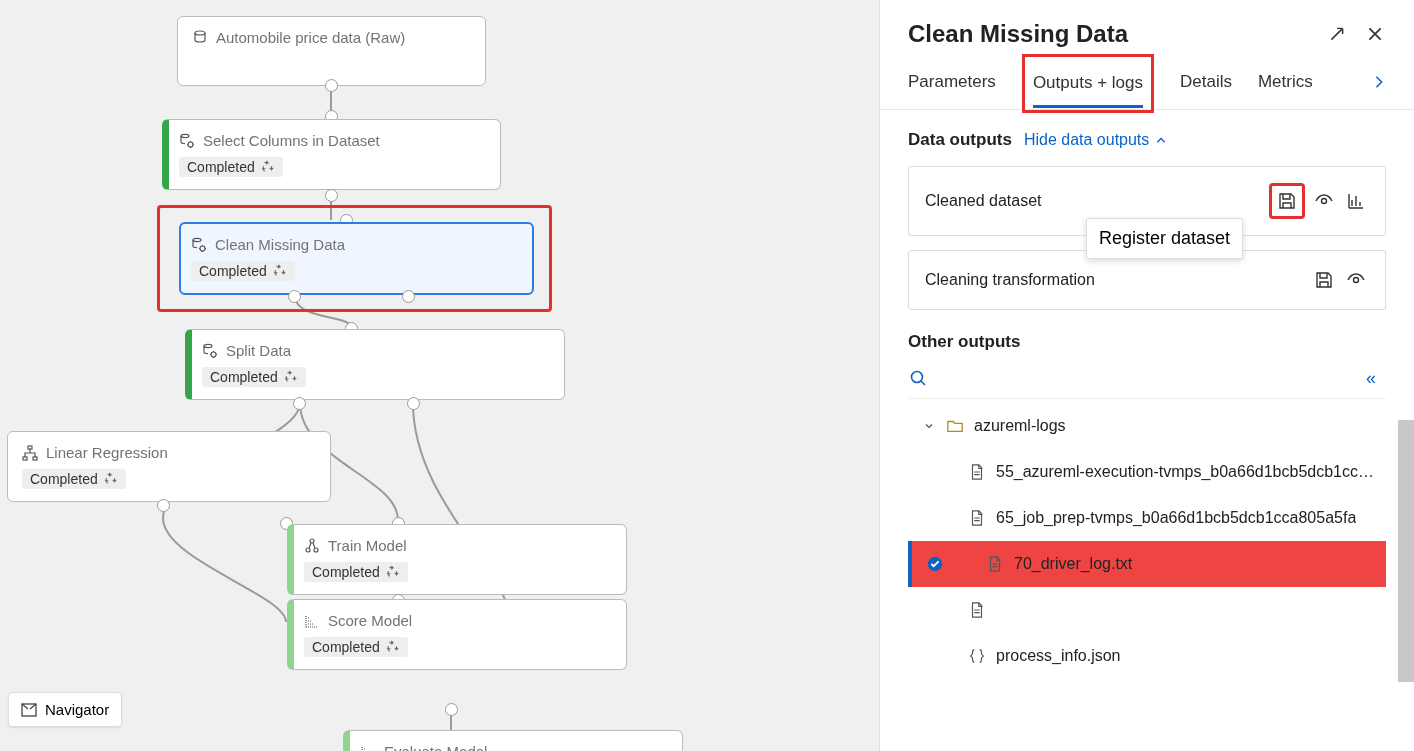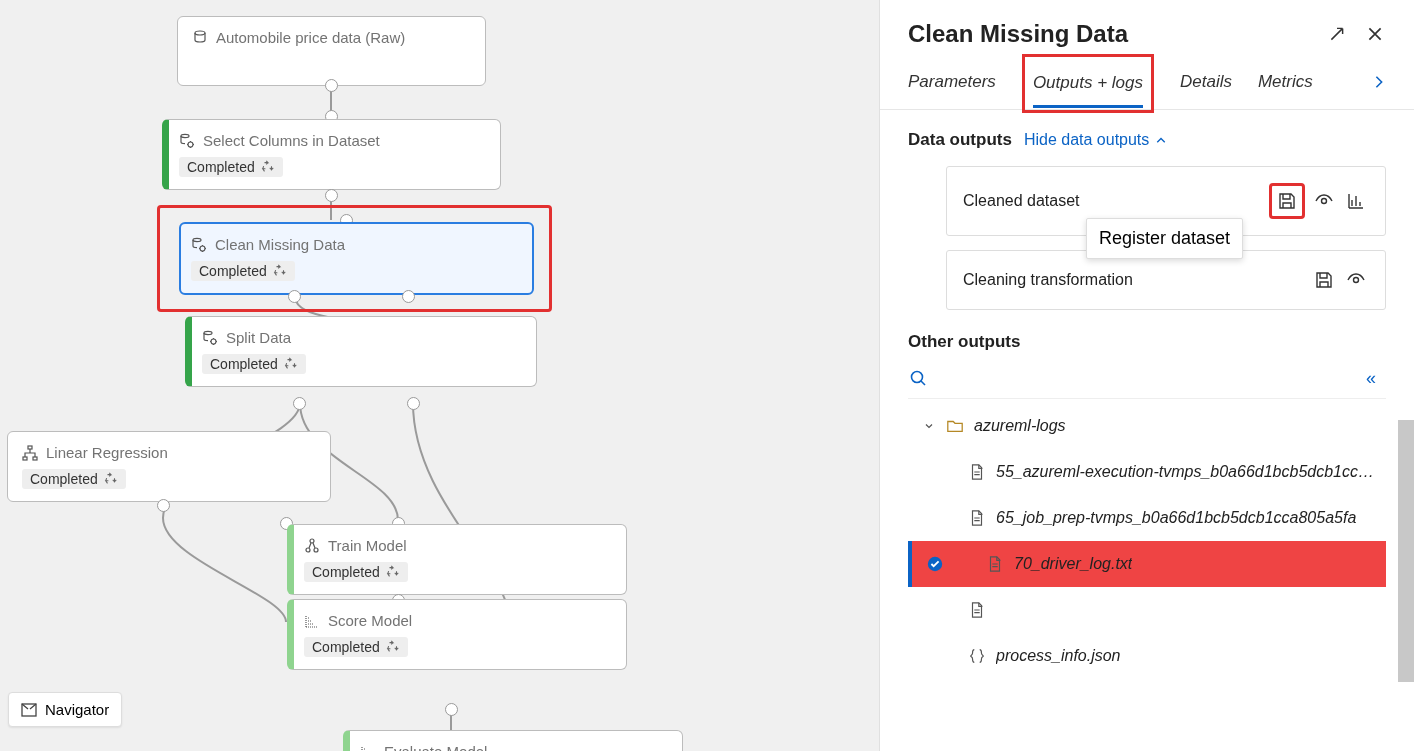--- a/index.html
+++ b/index.html
@@ -24,32 +24,32 @@
     .navigator-btn { position: absolute; left: 8px; bottom: 24px; background: #fff; border: 1px solid #ddd; border-radius: 4px; padding: 8px 12px; display: flex; align-items: center; gap: 8px; font-size: 15px; box-shadow: 0 1px 2px rgba(0,0,0,0.08); }
     .navigator-btn .nav-icon { width: 16px; height: 16px; }
     
     .right-panel { position: absolute; right: 0; top: 0; width: 535px; height: 751px; background: #fff; border-left: 1px solid #e0e0e0; display: flex; flex-direction: column; }
     .panel-header { display: flex; align-items: center; justify-content: space-between; padding: 20px 28px 10px 28px; }
     .panel-header h1 { font-size: 24px; font-weight: 600; color: #222; }
     .panel-header .actions { display: flex; gap: 16px; }
     .panel-header .actions .icon-btn { width: 22px; height: 22px; display: flex; align-items: center; justify-content: center; cursor: pointer; }
     
     .tabs { display: flex; gap: 26px; padding: 0 28px; border-bottom: 1px solid #e6e6e6; align-items: center; height: 52px; }
-    .tab { font-size: 17px; color: #333; padding: 12px 0; cursor: pointer; border-bottom: 3px solid transparent; font-style: italic; }
+    .tab { font-size: 17px; color: #333; padding: 12px 0; cursor: pointer; border-bottom: 3px solid transparent; }
     .tab.active { border-bottom-color: #0b63c5; }
     .tab-highlight { border: 3px solid #e23030; padding: 4px 8px 2px 8px; }
     .tabs .scroll-arrow { margin-left: auto; color: #0b63c5; font-size: 18px; cursor: pointer; }
     
     .panel-body { padding: 20px 28px; overflow-y: auto; flex: 1; position: relative; }
     
     .section-hdr { display: flex; align-items: center; gap: 12px; margin-bottom: 16px; }
     .section-hdr .title { font-size: 17px; font-weight: 600; color: #222; }
     .section-hdr .link { font-size: 16px; color: #0b63c5; cursor: pointer; display: flex; align-items: center; gap: 6px; }
     
-    .output-card { border: 1px solid #ddd; border-radius: 3px; padding: 16px 16px; display: flex; align-items: center; justify-content: space-between; margin-bottom: 14px; margin-left: 38px; }
+    .output-card { border: 1px solid #ddd; border-radius: 3px; padding: 16px 16px; display: flex; align-items: center; justify-content: space-between; margin-bottom: 14px; }
     .output-card .name { font-size: 16px; color: #222; }
     .output-card .actions { display: flex; gap: 6px; align-items: center; }
     .output-card .actions .ic { width: 26px; height: 26px; display: flex; align-items: center; justify-content: center; cursor: pointer; }
     .save-highlight { border: 3px solid #e23030; border-radius: 4px; padding: 2px; }
     
     .tooltip { position: absolute; background: #fff; border: 1px solid #ddd; border-radius: 2px; padding: 9px 12px; font-size: 18px; box-shadow: 0 2px 6px rgba(0,0,0,0.15); white-space: nowrap; z-index: 10; }
     
     .other-outputs-hdr { font-size: 17px; font-weight: 600; color: #222; margin-top: 22px; margin-bottom: 12px; }
     .search-row { display: flex; align-items: center; justify-content: space-between; border-bottom: 1px solid #eee; padding: 4px 0 10px 0; margin-bottom: 4px; }
     .search-row .search-ic { width: 20px; height: 20px; color: #0b63c5; }
@@ -57,21 +57,21 @@
     
     .file-tree { position: relative; }
     .tree-row { display: flex; align-items: center; gap: 10px; padding: 14px 4px; font-size: 16px; color: #222; cursor: pointer; border-left: 4px solid transparent; }
     .tree-row.folder { padding-left: 10px; }
     .tree-row.file { padding-left: 56px; }
     .tree-row .chev { width: 14px; transform: rotate(0deg); }
     .tree-row.selected { background: #ef4444; border-left-color: #0b63c5; }
     .tree-row .check-circle { width: 18px; height: 18px; }
     .tree-row .file-ic { width: 18px; height: 18px; flex-shrink: 0; }
     .tree-row .folder-ic { width: 18px; height: 18px; flex-shrink: 0; color: #b58825; }
-    .tree-row .label { white-space: nowrap; overflow: hidden; text-overflow: ellipsis; font-style: italic; }
+    .tree-row .label { white-space: nowrap; overflow: hidden; text-overflow: ellipsis; }
     
     .vscroll { position: absolute; right: 0; top: 420px; width: 16px; height: 262px; background: #c8c8c8; }
   </style>
 </head>
 <body>
 
 <div class="canvas">
   <svg class="connectors">
     <defs>
       <style>.cn{fill:none;stroke:#9a9a9a;stroke-width:2;}</style>
@@ -155,21 +155,21 @@
               <path d="M4 3l4 0l-2-2m2 2l-2 2M12 7l0 4l2-2m-2 2l-2-2M4 13l-2-3l3 0m-3 0l1-3"></path>
             </g>
           </svg>
       </span>
     </div>
   </div>
   <span class="port" style="left:288px; top:290px;"></span>
   <span class="port" style="left:402px; top:290px;"></span>
   <span class="port" style="left:345px; top:322px;"></span>
 
-  <div class="node green-bar" style="left:185px; top:316px; width:352px;text-align:center;">
+  <div class="node green-bar" style="left:185px; top:329px; width:380px;text-align:center;">
     <div class="node-title">
       <span class="icon">
         <svg viewBox="0 0 16 16">
             <g fill="none" stroke="#555" stroke-width="1.2">
               <ellipse cx="6" cy="3" rx="4" ry="1.6"></ellipse>
               <path d="M2 3v6c0 .9 1.8 1.6 4 1.6"></path>
               <circle cx="11.5" cy="11.5" r="2.5"></circle>
               <path d="M11.5 8v1m0 5v1m3.5-3.5h-1m-5 0h-1"></path>
             </g>
           </svg>

